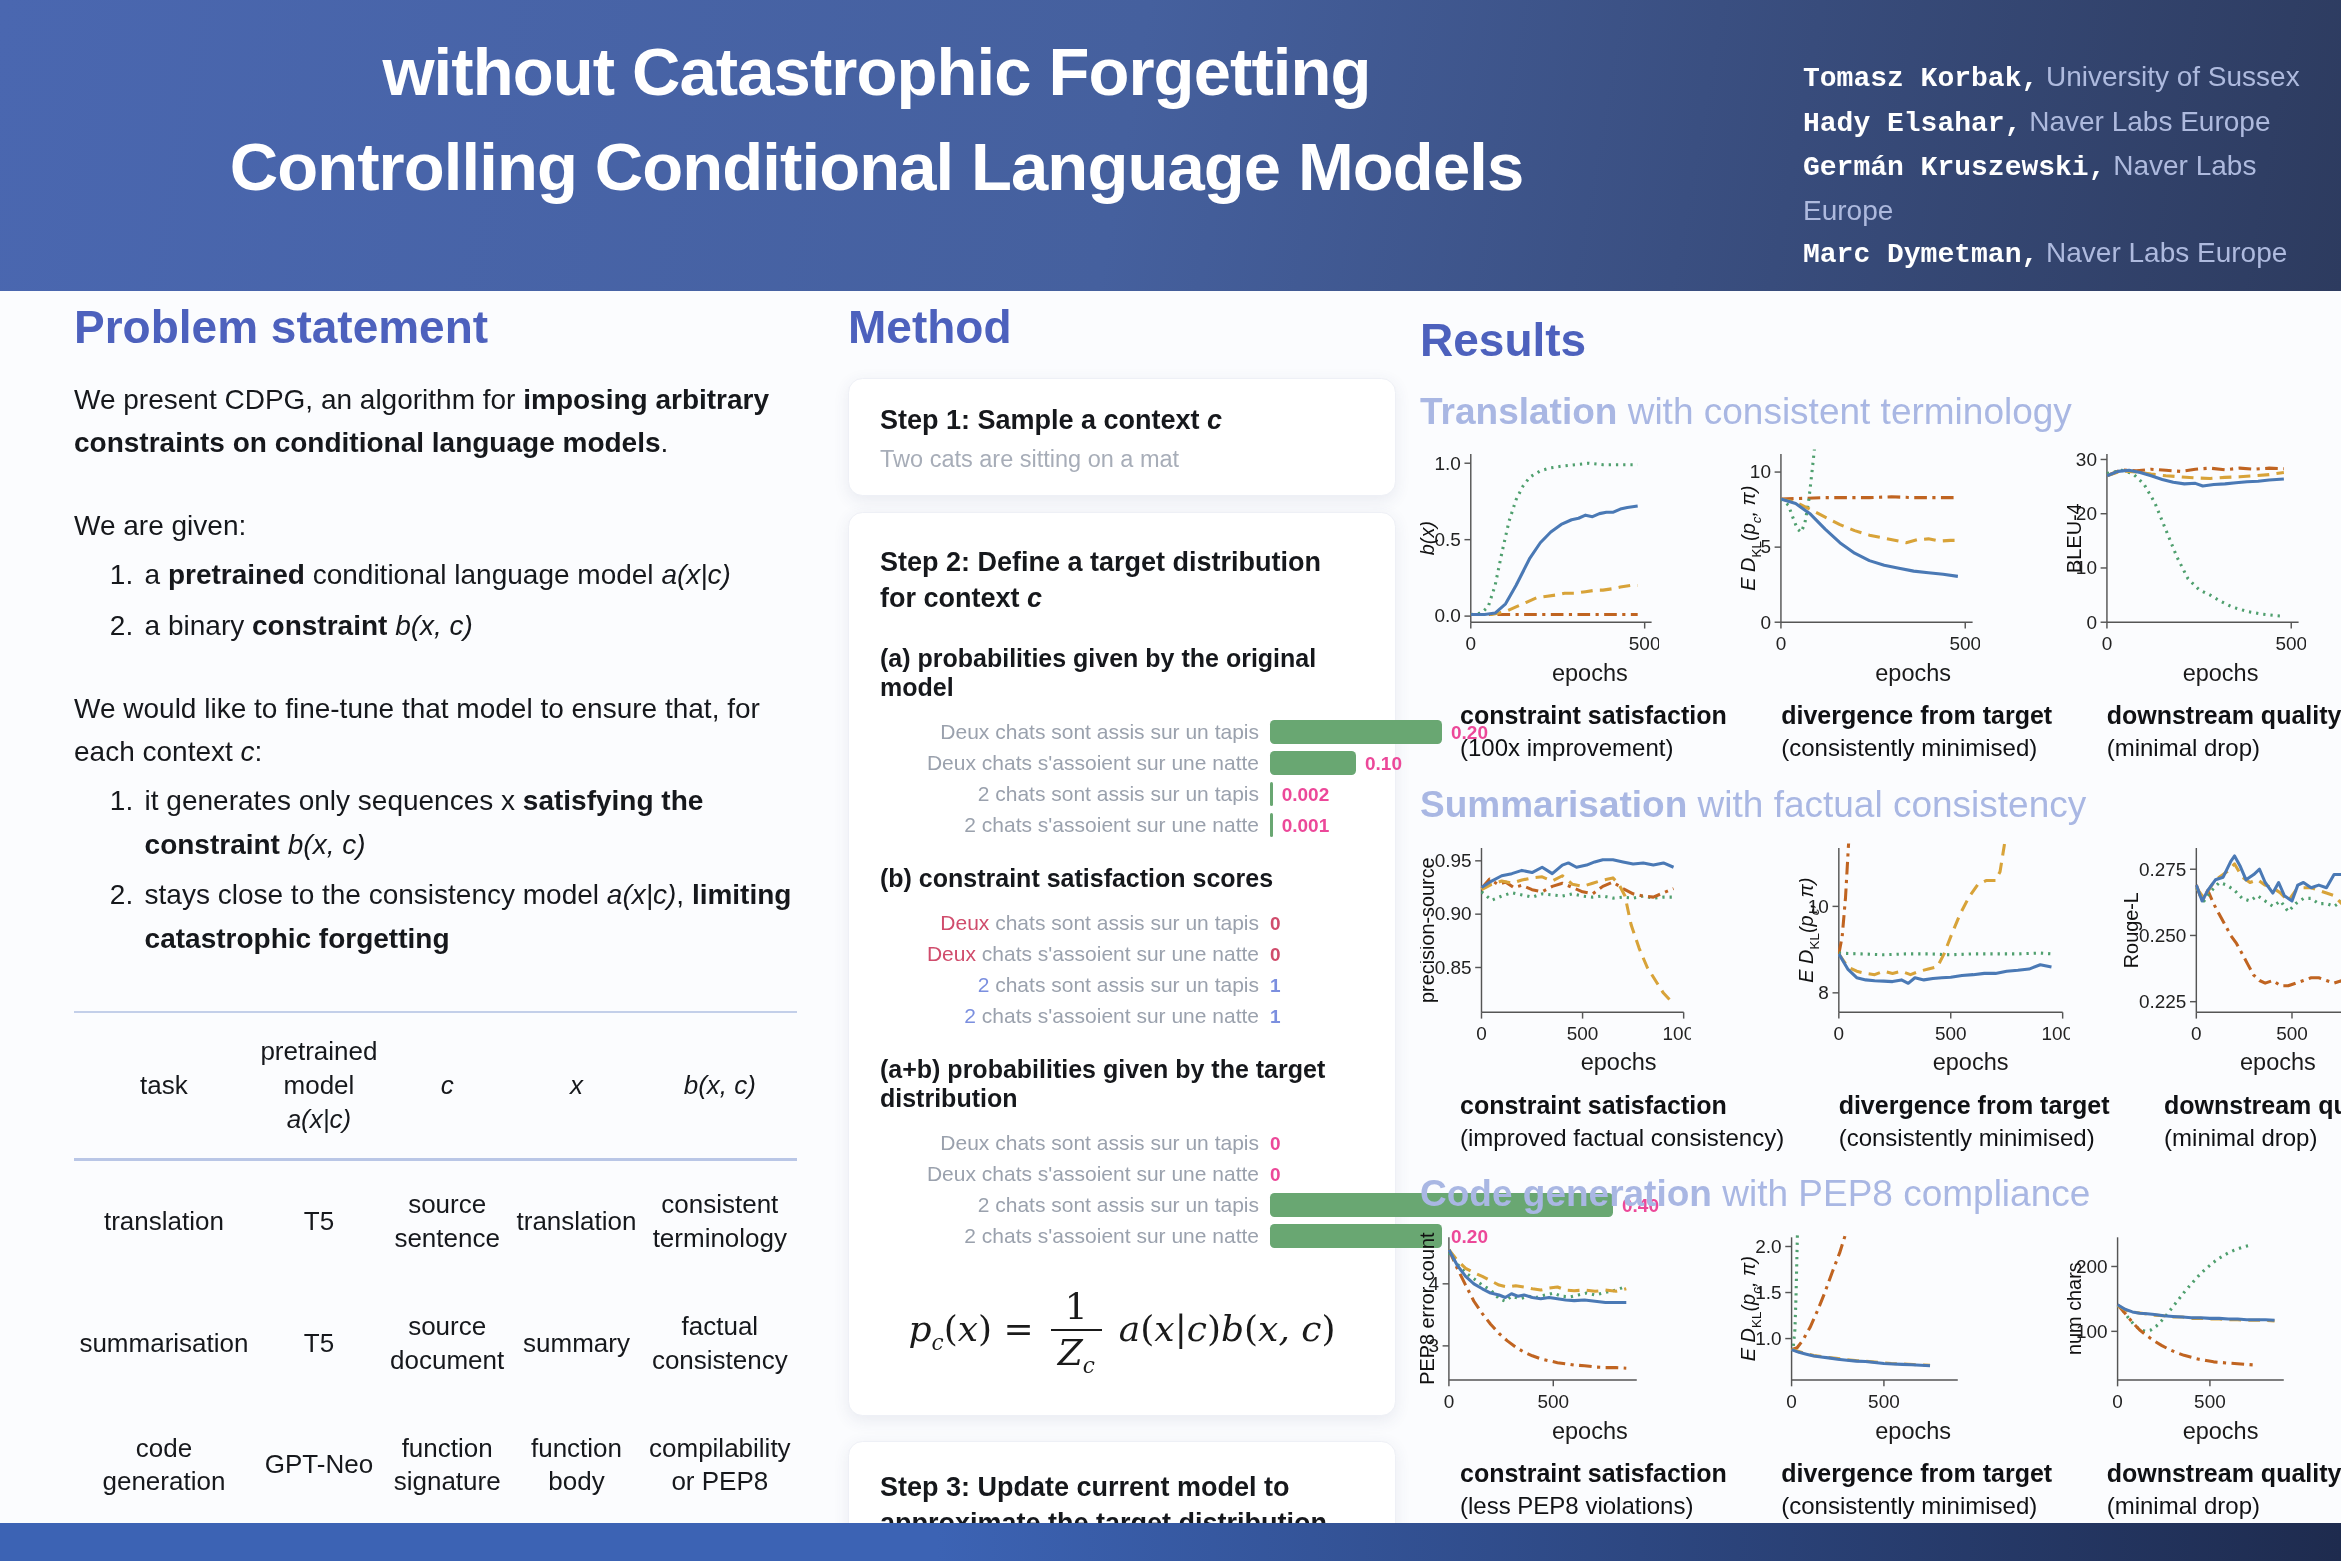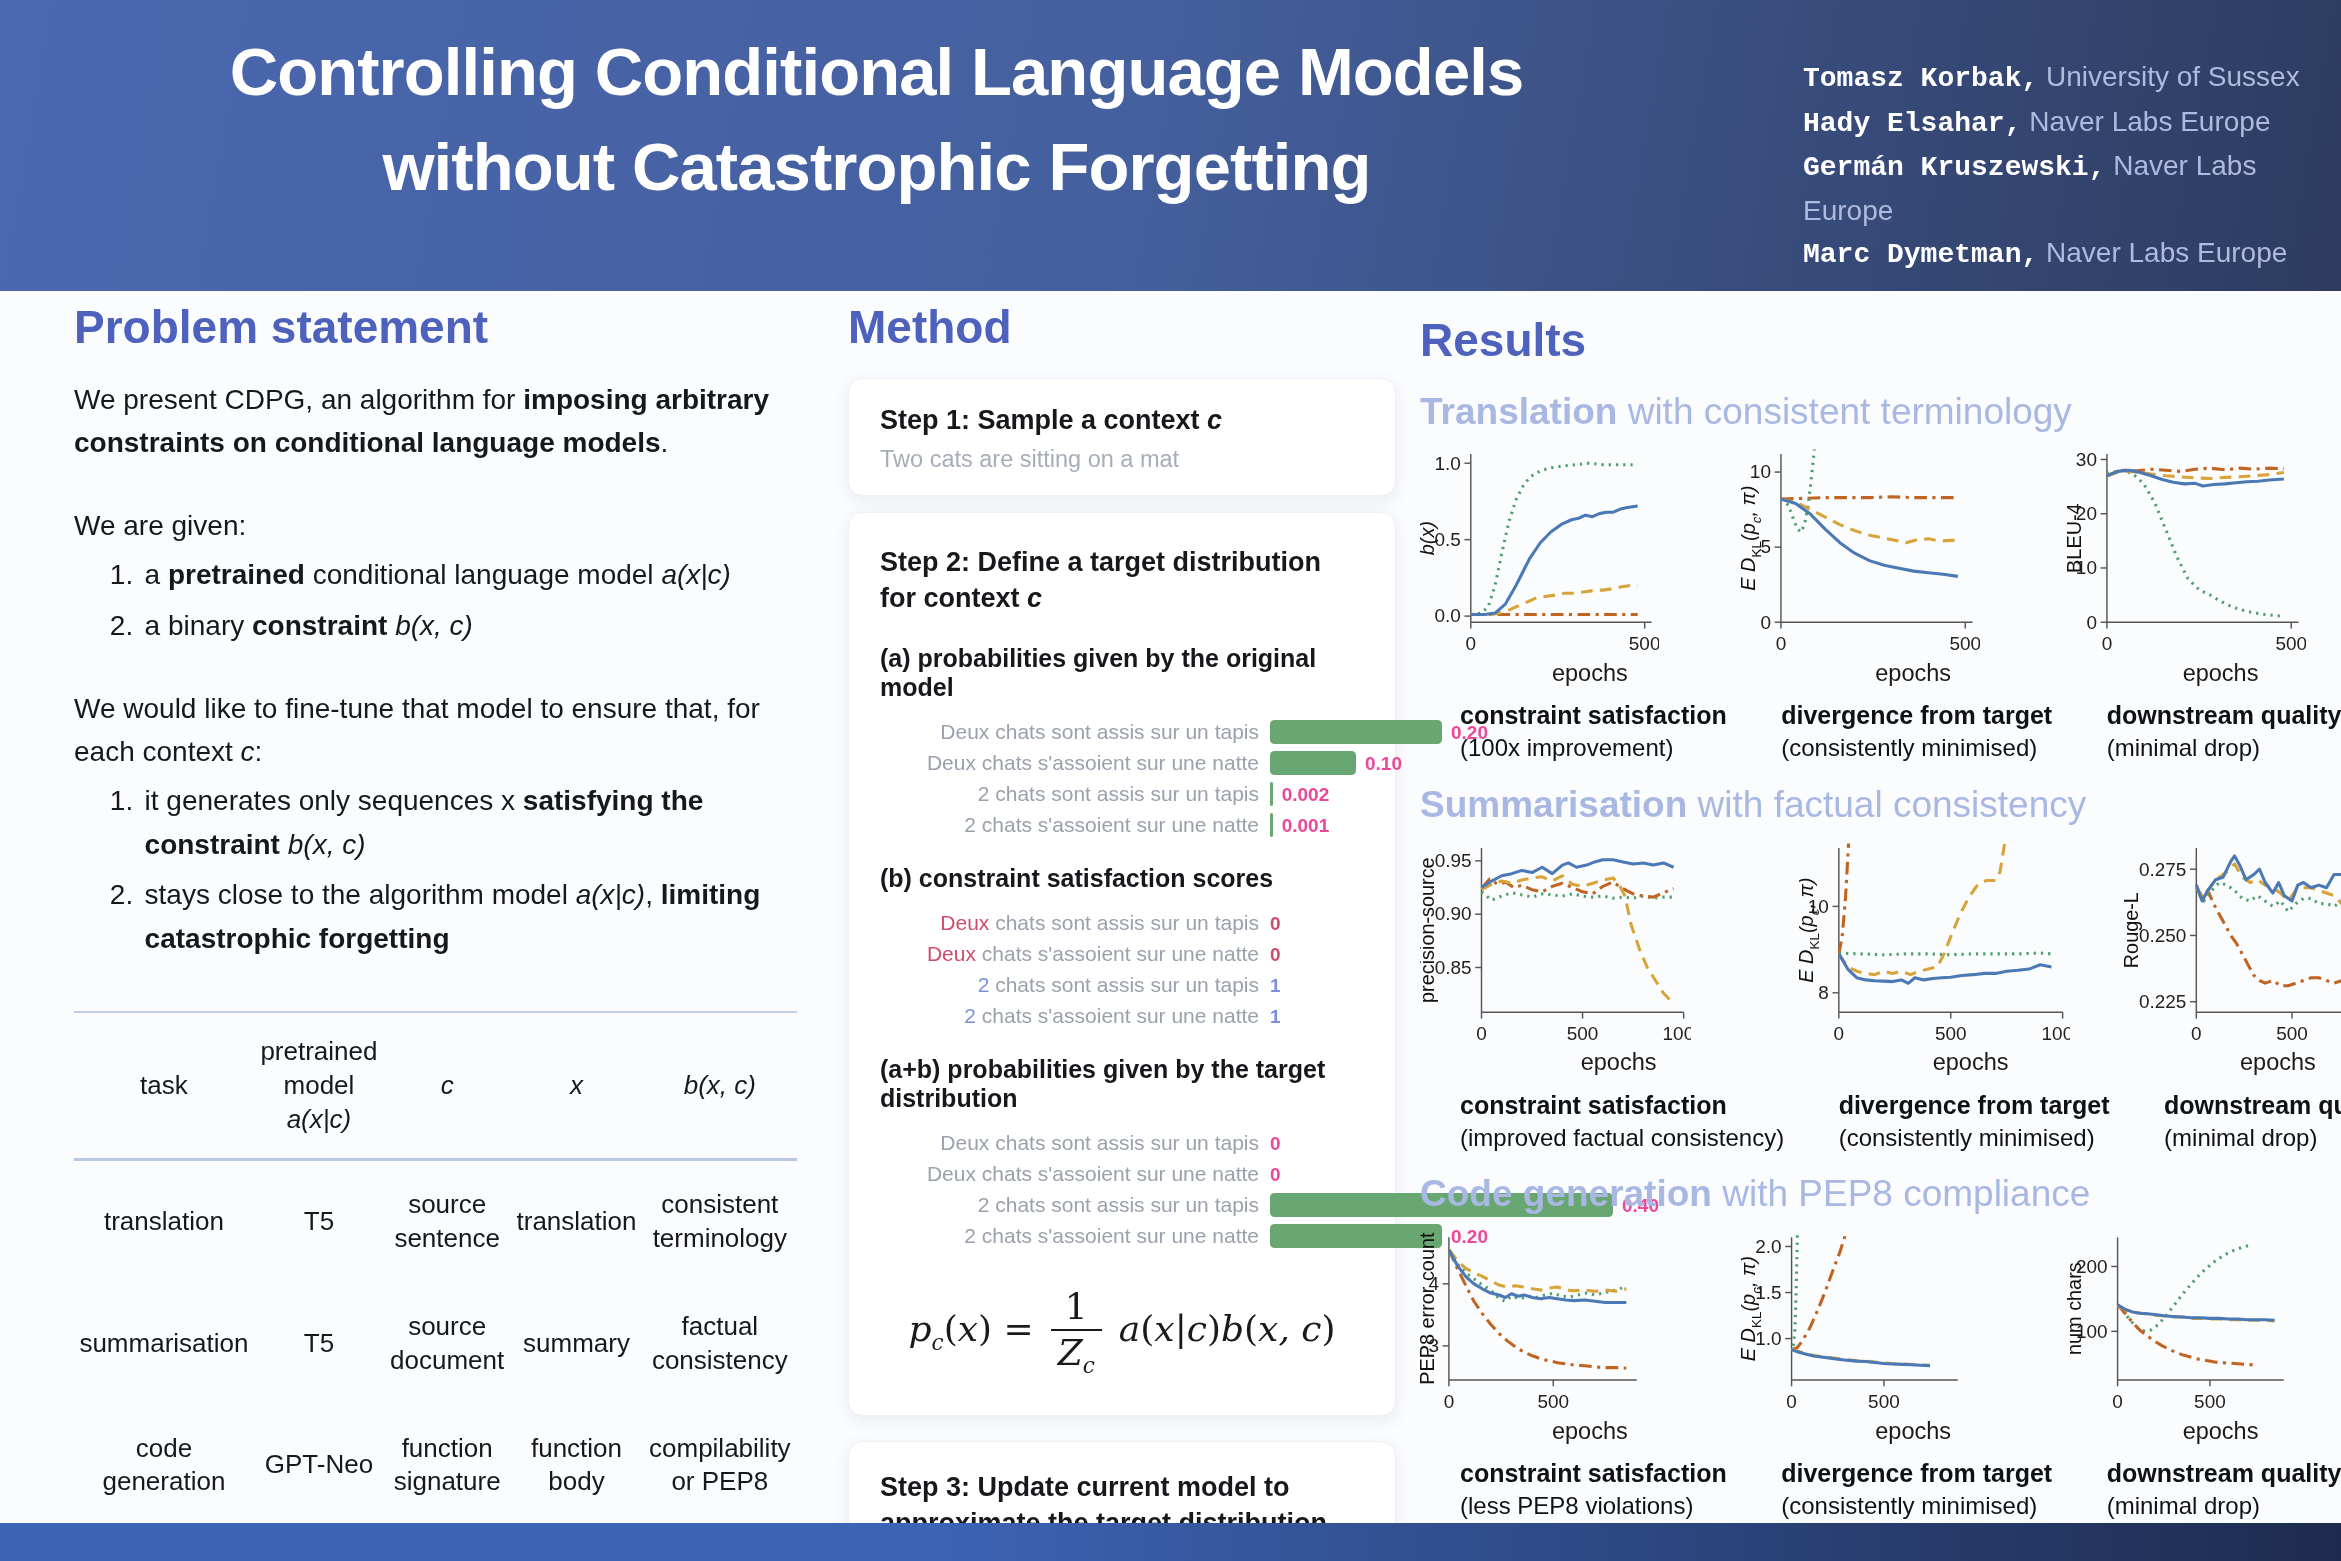--- a/index.html
+++ b/index.html
@@ -74,22 +74,22 @@
   .bottom-bar{position:absolute;left:0;bottom:0;width:2342px;height:38px;z-index:5;
           background:linear-gradient(90deg,#3c63b4 0%,#3c63b4 40%,#1e2b4e 100%);}
 </style>
 </head>
 <body>
 
 <div class="poster">
 
   <div class="header">
     <div class="title">
+      <div>without Catastrophic Forgetting</div>
       <div>Controlling Conditional Language Models</div>
-      <div>without Catastrophic Forgetting</div>
     </div>
     <div class="authors">
       <div class="author-line">
         <span class="a-name">Tomasz Korbak,</span>
         <span class="a-aff">University of Sussex</span>
       </div>
       <div class="author-line">
         <span class="a-name">Hady Elsahar,</span>
         <span class="a-aff">Naver Labs Europe</span>
       </div>
@@ -109,21 +109,21 @@
     <div class="body-text">
       <p class="para"><span>We present CDPG, an algorithm for </span><span class="b">imposing arbitrary constraints on conditional language models</span><span>.</span></p>
       <p class="intro">We are given:</p>
       <ol class="plist">
         <li><span>a </span><span class="b">pretrained</span><span> conditional language model </span><span class="i">a(x|c)</span></li>
         <li><span>a binary </span><span class="b">constraint</span><span> </span><span class="i">b(x, c)</span></li>
       </ol>
       <p class="intro goals"><span>We would like to fine-tune that model to ensure that, for each context </span><span class="i">c</span><span>:</span></p>
       <ol class="plist">
         <li><span>it generates only sequences x </span><span class="b">satisfying the constraint</span><span> </span><span class="i">b(x, c)</span></li>
-        <li><span>stays close to the algorithm model </span><span class="i">a(x|c)</span><span>, </span><span class="b">limiting catastrophic forgetting</span></li>
+        <li><span>stays close to the consistency model </span><span class="i">a(x|c)</span><span>, </span><span class="b">limiting catastrophic forgetting</span></li>
       </ol>
     </div>
     <table class="ptable">
       <thead>
         <tr>
           <th><span>task</span></th>
           <th style="width:154px;"><span>pretrained model </span><span class="i">a(x|c)</span></th>
           <th><span class="i">c</span></th>
           <th><span class="i">x</span></th>
           <th><span class="i">b(x, c)</span></th>

